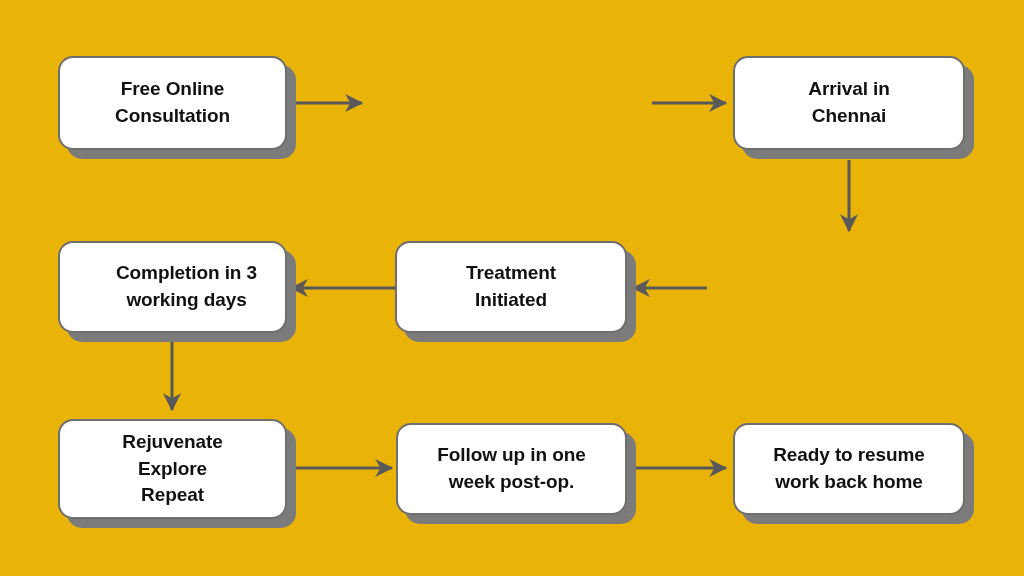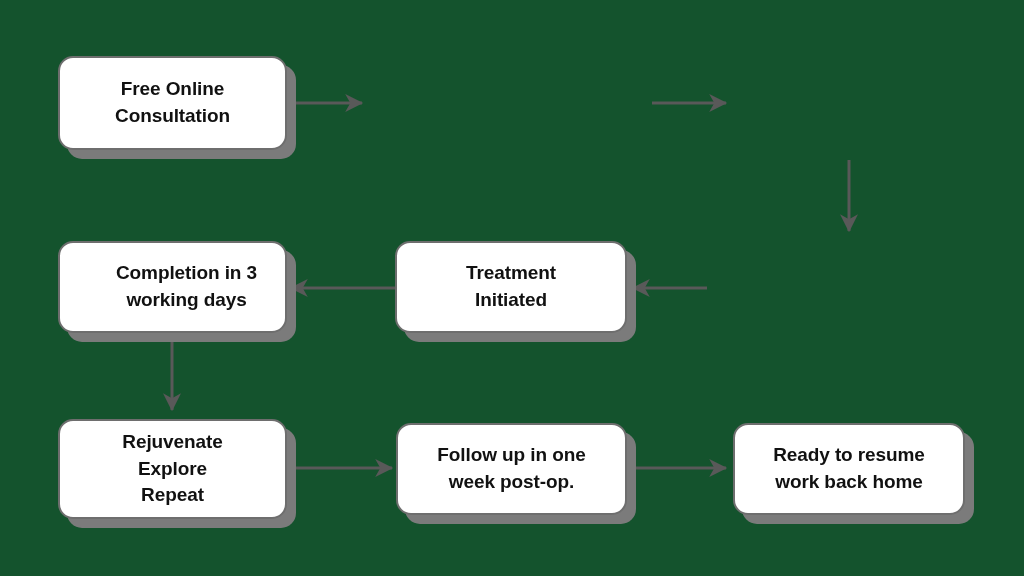--- a/index.html
+++ b/index.html
@@ -10,21 +10,21 @@
   body {
     width: 1024px;
     height: 576px;
     font-family: "Liberation Sans", sans-serif;
     overflow: hidden;
   }
   #flow-canvas {
     position: relative;
     width: 1024px;
     height: 576px;
-    background: #14532d;
+    background: #eab308;
   }
 
   
   #connector-layer {
     position: absolute;
     left: 0;
     top: 0;
     width: 1024px;
     height: 576px;
     z-index: 1;
@@ -82,20 +82,24 @@
 
     <line x1="632" y1="468" x2="726" y2="468" stroke="#595959" stroke-width="3" marker-end="url(#arrow-right)"></line>
   </svg>
 
   <div class="node" style="left:58px; top:56px; width:229px; height:94px;">
     <span class="node-label">Free Online
 Consultation</span>
   </div>
 
 
+  <div class="node" style="left:733px; top:56px; width:232px; height:94px;">
+    <span class="node-label">Arrival in
+Chennai</span>
+  </div>
 
 
   <div class="node" style="left:395px; top:241px; width:232px; height:92px;align-items:center;">
     <span class="node-label">Treatment
 Initiated</span>
   </div>
 
   <div class="node" style="left:58px; top:241px; width:229px; height:92px;padding-left:28px;">
     <span class="node-label">Completion in 3
 working days</span>

